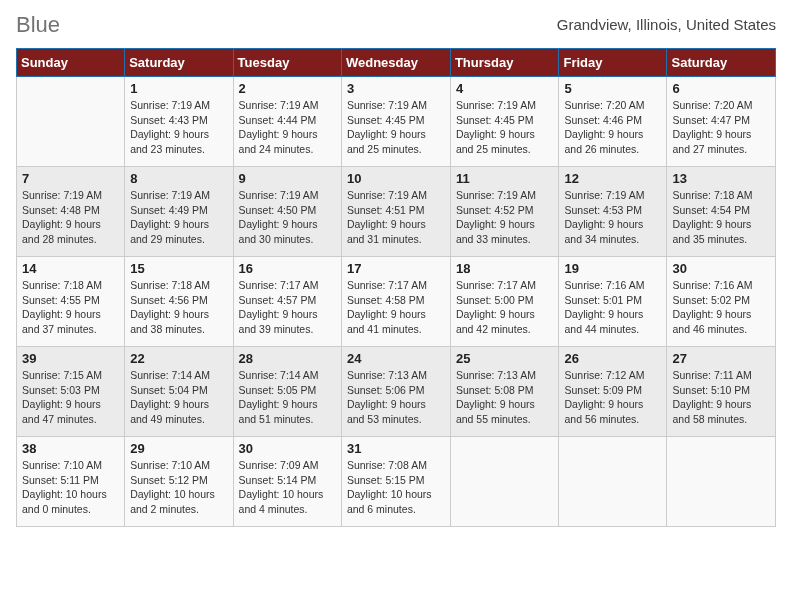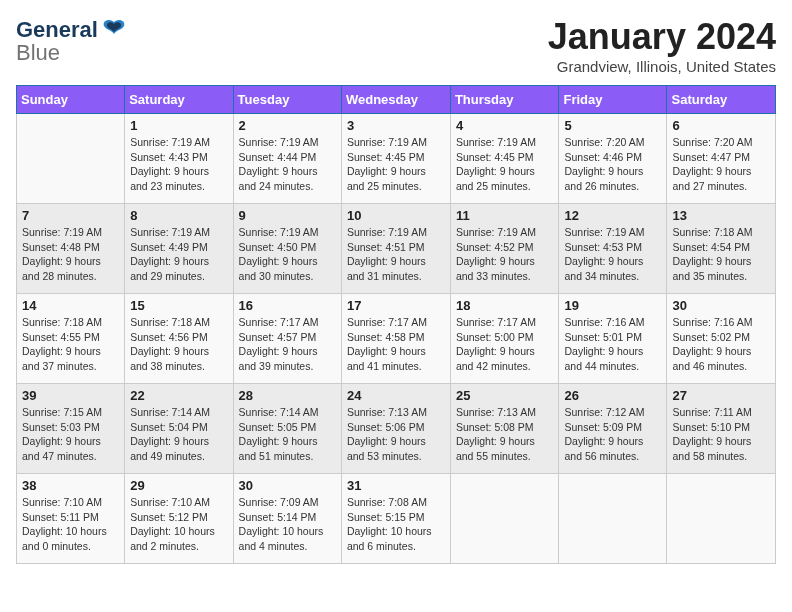--- a/index.html
+++ b/index.html
@@ -32,21 +32,21 @@
     .location {
       font-size: 15px;
       color: #444;
     }
     table {
       width: 100%;
       border-collapse: collapse;
       font-size: 11px;
     }
     thead tr th {
-      background-color: #8b5cf6;
+      background-color: #7f1d1d;
       color: #fff;
       padding: 6px 4px;
       text-align: left;
       font-size: 13px;
       font-weight: bold;
       border: 1px solid #2070b0;
     }
     tbody tr td {
       border: 1px solid #ccc;
       vertical-align: top;
@@ -71,31 +71,23 @@
       color: #333;
       font-size: 10.5px;
       line-height: 1.4;
     }
   </style>
 </head>
 <body>
 
 <div class="header">
   <div class="logo">
-    <div style="display:flex; align-items:center; gap:2px;">
-      <span style="font-size:22px; font-weight:bold; color:#1a3a5c;">General</span>
-      <svg width="28" height="28" viewBox="0 0 28 28">
-        <path d="M14 6 C18 2, 26 4, 24 10 C22 14, 16 14, 14 18 C12 14, 6 14, 4 10 C2 4, 10 2, 14 6Z" fill="#2a82c8"></path>
-        <path d="M14 8 C16 5, 22 6, 21 10 C20 13, 16 13, 14 16 C12 13, 8 13, 7 10 C6 6, 12 5, 14 8Z" fill="#1a3a5c"></path>
-      </svg>
-    </div>
     <div style="font-size:22px; font-weight:normal; color:#737373; margin-top:-4px;">Blue</div>
   </div>
   <div class="title-area">
-    <div class="month-title">January 2024</div>
     <div class="location">Grandview, Illinois, United States</div>
   </div>
 </div>
 
 <table>
   <thead>
     <tr>
     <th>Sunday</th>
         <th>Saturday</th>
         <th>Tuesday</th>

